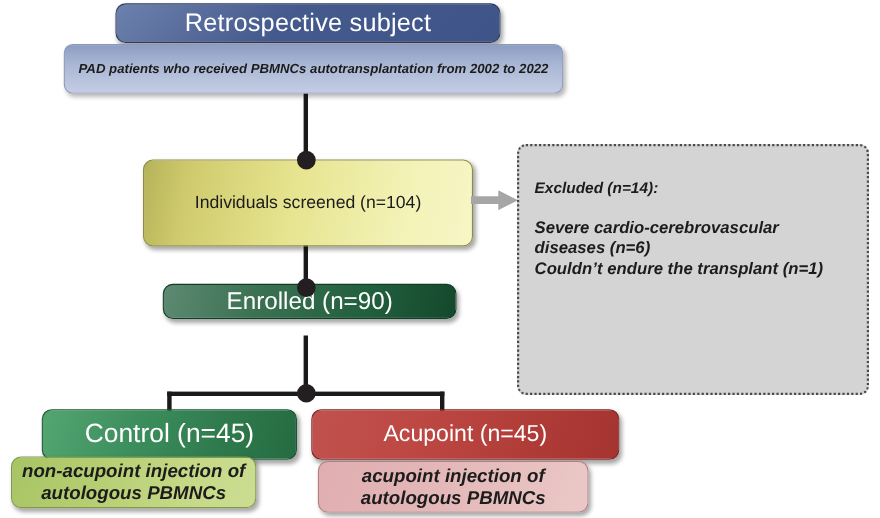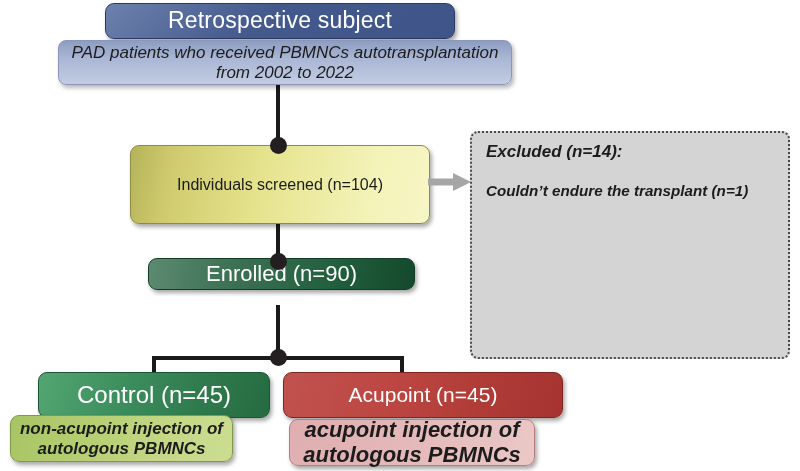--- a/index.html
+++ b/index.html
@@ -65,22 +65,22 @@
     letter-spacing: 0.2px;
   }
 
   
   .node-pad {
     left: 58px; top: 40px; width: 454px; height: 45px;
     background: linear-gradient(180deg, #8d9dc2 0%, #a9b6d4 40%, #c3cce3 100%);
     border: 1.4px solid #8b97b8;
     color: #1c1c1c;
     font-style: italic;
-    font-weight: normal;
-    font-size: 17px;
+    font-weight: bold;
+    font-size: 12px;
     border-radius: 8px;
     box-shadow: 2px 3px 4px rgba(0,0,0,0.28);
   }
 
   
   .node-screened {
     left: 130px; top: 145px; width: 300px; height: 79px;
     background: linear-gradient(100deg, #b5b35a 0%, #cfcb6d 14%, #e6e48f 45%, #f3f2b6 78%, #f7f6c6 100%);
     border: 1.6px solid #8e8c43;
     color: #1b1b1b;
@@ -123,41 +123,41 @@
     color: #ffffff;
     font-size: 21px;
   }
   .node-acupoint-sub {
     left: 289px; top: 419px; width: 246px; height: 47px;
     background: linear-gradient(110deg, #e0aeb0 0%, #e3b5b6 35%, #e7bfbf 70%, #ebc8c7 100%);
     border: 1.5px solid #b3807f;
     color: #1c1c1c;
     font-style: italic;
     font-weight: bold;
-    font-size: 22px;
+    font-size: 17px;
   }
 
   
   .node-excluded {
     position: absolute;
     left: 470px; top: 131px; width: 320px; height: 228px;
     box-sizing: border-box;
     background: #d4d4d4;
     border: 2px dotted #4a4a4a;
     border-radius: 8px;
     padding: 9px 10px 6px 14px;
     z-index: 2;
     color: #1c1c1c;
     font-style: italic;
     font-weight: bold;
     font-size: 15.2px;
     line-height: 1.2;
     text-align: left;
   }
-  .excl-title { font-size: 17px; margin-bottom: 20px; }
+  .excl-title { font-size: 14px; margin-bottom: 20px; margin-top: 20px; }
   .excl-list { list-style: none; margin: 0; padding: 0; }
   .excl-list li { margin: 0 0 1px 0; white-space: pre-line; }
 
   
   .arrow-wrap {
     position: absolute;
     left: 428px; top: 173px;
     width: 44px; height: 18px;
     z-index: 2;
   }
@@ -184,20 +184,22 @@
 
   <div class="arrow-wrap">
     <svg width="44" height="18" viewBox="0 0 44 18">
       <path d="M0,5.5 L25,5.5 L25,0 L43,9 L25,18 L25,12.5 L0,12.5 Z" fill="#a6a6a6"></path>
     </svg>
   </div>
 
   <div class="node-excluded">
     <div class="excl-title">Excluded (n=14):</div>
     <ul class="excl-list">
+      <li>Severe cardio-cerebrovascular
+ diseases (n=6)</li>
       <li>Couldn’t endure the transplant (n=1)</li>
     </ul>
   </div>
 
   <div class="conn-v" style="left:276px; top:215px; height:48px;"></div>
   <div class="conn-dot" style="left:270px; top:253px;"></div>
 
   <div class="node node-enrolled">
     <span class="txt">Enrolled (n=90)</span>
   </div>

